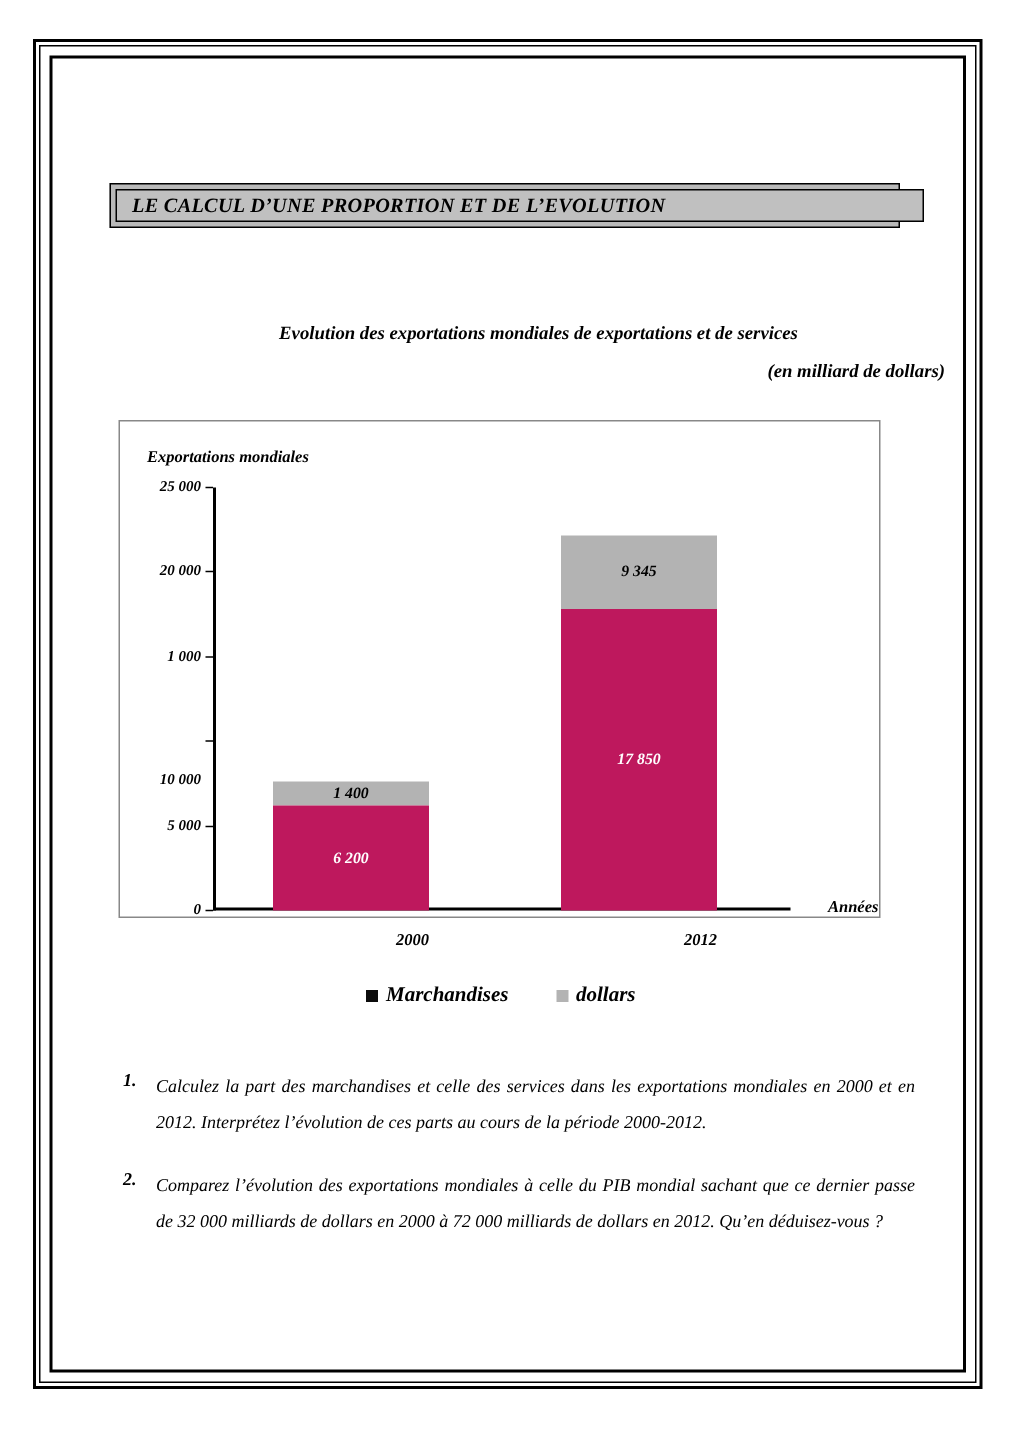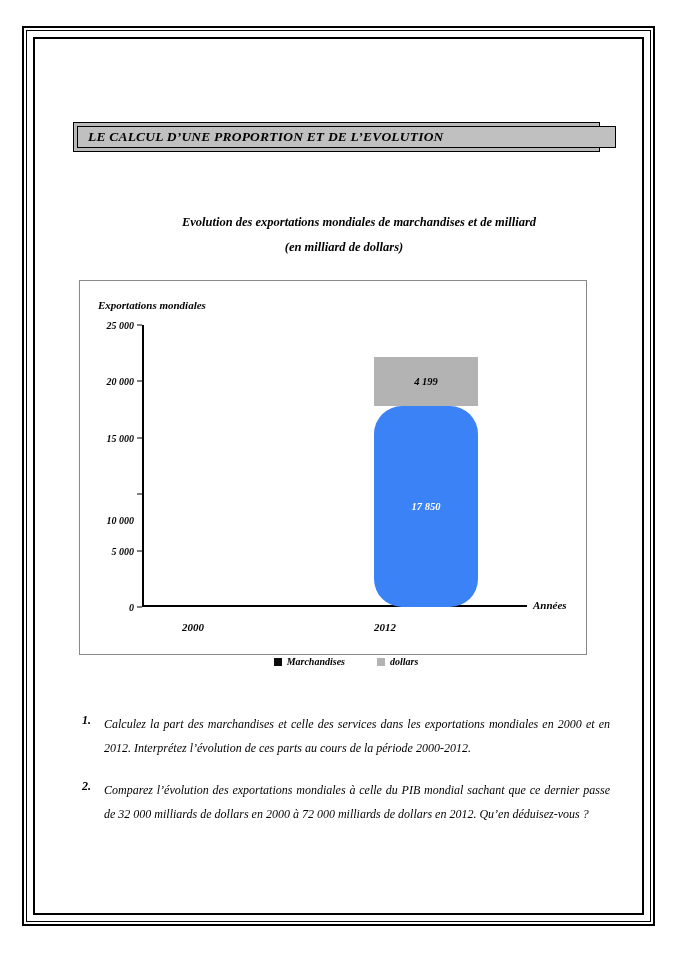--- a/index.html
+++ b/index.html
@@ -123,35 +123,35 @@
     font-size: 12.5px;
     font-weight: bold;
     font-style: italic;
     padding-left: 40px;
     box-sizing: border-box;
   }
   .subtitle2 {
     position: absolute;
     left: 0; top: 188px;
     width: 582px;
-    text-align: center;
+    text-align: right;
     font-size: 12.5px;
     font-weight: bold;
     font-style: italic;
     padding-left: 10px;
     box-sizing: border-box;
   }
 
   
   .chart-frame {
     position: absolute;
     left: 31px;
     top: 228px;
     width: 508px;
-    height: 375px;
+    height: 332px;
     border: 1px solid #888;
     box-sizing: border-box;
     background: #fff;
   }
   .chart-axis-title {
     position: absolute;
     left: 18px;
     top: 18px;
     font-size: 11px;
     font-weight: bold;
@@ -204,55 +204,55 @@
     bottom: 0;
     width: 104px;
   }
   .bar-seg {
     position: relative;
     display: flex;
     align-items: center;
     justify-content: center;
     box-sizing: border-box;
   }
-  .bar-seg.dark { background: #3b82f6; color: #fff; border-radius: 28px; }
+  .bar-seg.dark { background: #be185d; color: #fff; }
   .bar-seg.light { background: #b3b3b3; color: #000; }
   .bar-label {
     font-size: 10.5px;
     font-style: italic;
     font-weight: bold;
     white-space: nowrap;
   }
   .xlabel {
     position: absolute;
     top: 340px;
     font-size: 11px;
     font-style: italic;
     font-weight: bold;
-    text-align: left;
+    text-align: right;
     width: 104px;
   }
   .axis-name {
     position: absolute;
-    left: 453px;
+    left: 472px;
     top: 318px;
     font-size: 11px;
     font-style: italic;
     font-weight: bold;
   }
   .legend {
     position: absolute;
-    left: 12px;
+    left: 0;
     top: 375px;
     width: 508px;
     display: flex;
     align-items: center;
     justify-content: center;
     gap: 32px;
-    font-size: 10px;
+    font-size: 14px;
     font-style: italic;
     font-weight: bold;
   }
   .legend-item { display: flex; align-items: center; gap: 5px; }
   .swatch { width: 8px; height: 8px; display: inline-block; }
   .swatch.dark { background: #0c0c0c; }
   .swatch.light { background: #b3b3b3; }
 
   
   .questions {
@@ -293,53 +293,61 @@
 
   <div class="content">
 
     <div class="title-banner">
       <div class="inner">
         <span class="title-text">LE CALCUL D’UNE PROPORTION ET DE L’EVOLUTION</span>
       </div>
     </div>
 
 
-    <div class="subtitle1">Evolution des exportations mondiales de marchandises et de milliard</div>
+    <div class="subtitle1">Evolution des exportations mondiales de exportations et de services</div>
     <div class="subtitle2">(en milliard de dollars)</div>
 
     <div class="chart-frame">
       <div class="chart-axis-title">Exportations mondiales</div>
 
       <div class="y-axis"></div>
       <div class="x-axis"></div>
 
       <div class="plot">
 
         <div class="ytick" style="top:282px;">0</div>
         <div class="ytick-mark" style="top:282px;"></div>
 
         <div class="ytick" style="top:225.6px;">5 000</div>
         <div class="ytick-mark" style="top:225.6px;"></div>
 
         <div class="ytick" style="top:169.2px;margin-top:26px;">10 000</div>
         <div class="ytick-mark" style="top:169.2px;"></div>
 
-        <div class="ytick" style="top:112.8px;">15 000</div>
+        <div class="ytick" style="top:112.8px;">1 000</div>
         <div class="ytick-mark" style="top:112.8px;"></div>
 
         <div class="ytick" style="top:56.4px;">20 000</div>
         <div class="ytick-mark" style="top:56.4px;"></div>
 
         <div class="ytick" style="top:0px;">25 000</div>
         <div class="ytick-mark" style="top:0px;"></div>
 
+        <div class="bar-group" style="left:40px;">
+          <div class="bar-seg light" style="height:15.8px;">
+            <span class="bar-label">1 400</span>
+          </div>
+          <div class="bar-seg dark" style="height:69.9px;">
+            <span class="bar-label">6 200</span>
+          </div>
+        </div>
 
         <div class="bar-group" style="left:232px;">
           <div class="bar-seg light" style="height:49.0px;">
-            <span class="bar-label">4 199</span>
+            <span class="bar-label">9 345</span>
           </div>
           <div class="bar-seg dark" style="height:201.3px;">
             <span class="bar-label">17 850</span>
           </div>
         </div>
       </div>
 
       <div class="xlabel" style="left:102px;">2000</div>
       <div class="xlabel" style="left:294px;">2012</div>
 

